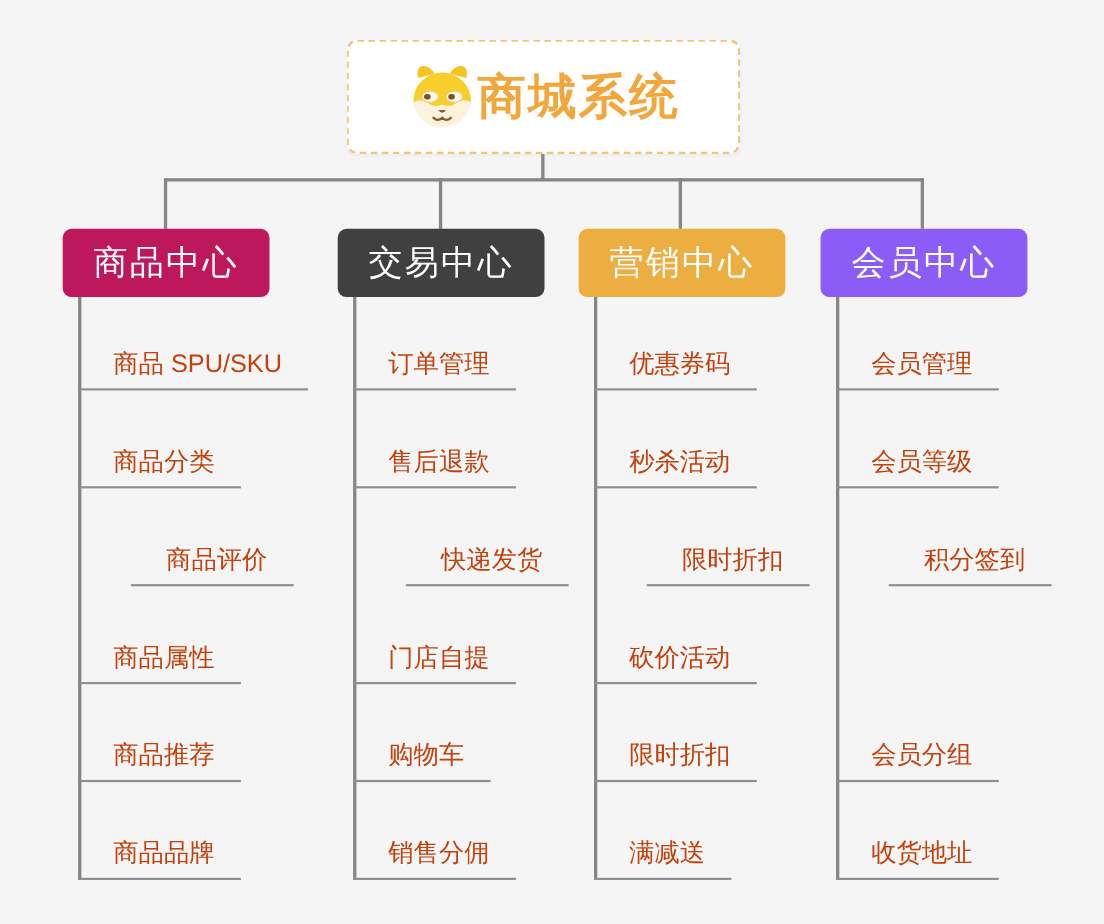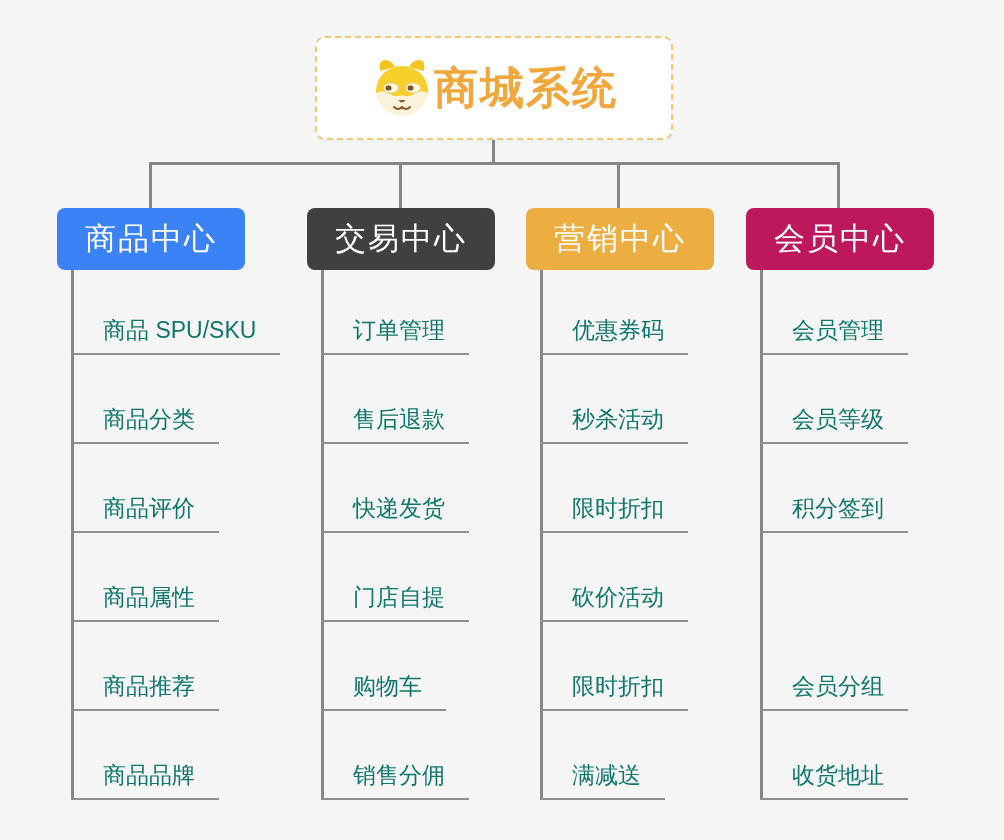--- a/index.html
+++ b/index.html
@@ -58,26 +58,26 @@
     position:absolute;left:14px;top:62px;width:3px;height:530px;
     background:#868686;
   }
   .child{
     position:absolute;left:14px;height:48px;
     box-sizing:border-box;
     display:flex;align-items:flex-end;
     width:max-content;
     padding:0 24px 7px 32px;
     border-bottom:2px solid #8f8f8f;
-    font-size:23px;color:#0f766e;
+    font-size:23px;color:#c2410c;
     white-space:nowrap;
   }
   .row-0{top:99px;}
   .row-1{top:188px;}
-  .row-2{top:277px;}
+  .row-2{top:277px;margin-left:48px;}
   .row-3{top:366px;}
   .row-4{top:455px;text-align:right;}
   .row-5{top:544px;}
 </style>
 </head>
 <body>
 
 <div class="canvas">
 
   <div class="root-node">
@@ -103,21 +103,21 @@
   </div>
 
   <div class="line stem-root"></div>
   <div class="line bus"></div>
   <div class="line drop drop-1"></div>
   <div class="line drop drop-2"></div>
   <div class="line drop drop-3"></div>
   <div class="line drop drop-4"></div>
 
   <div class="branch branch-1">
-    <div class="branch-box" style="background: #3b82f6;">商品中心</div>
+    <div class="branch-box" style="background: #be185d;">商品中心</div>
     <div class="spine"></div>
     <div class="child row-0">商品 SPU/SKU</div>
     <div class="child row-1">商品分类</div>
     <div class="child row-2">商品评价</div>
     <div class="child row-3">商品属性</div>
     <div class="child row-4">商品推荐</div>
     <div class="child row-5">商品品牌</div>
   </div>
 
   <div class="branch branch-2">
@@ -136,21 +136,21 @@
     <div class="spine"></div>
     <div class="child row-0">优惠券码</div>
     <div class="child row-1">秒杀活动</div>
     <div class="child row-2">限时折扣</div>
     <div class="child row-3">砍价活动</div>
     <div class="child row-4">限时折扣</div>
     <div class="child row-5">满减送</div>
   </div>
 
   <div class="branch branch-4">
-    <div class="branch-box" style="background: #be185d;">会员中心</div>
+    <div class="branch-box" style="background: #8b5cf6;">会员中心</div>
     <div class="spine"></div>
     <div class="child row-0">会员管理</div>
     <div class="child row-1">会员等级</div>
     <div class="child row-2">积分签到</div>
     <div class="child row-4">会员分组</div>
     <div class="child row-5">收货地址</div>
   </div>
 
 </div>
 

